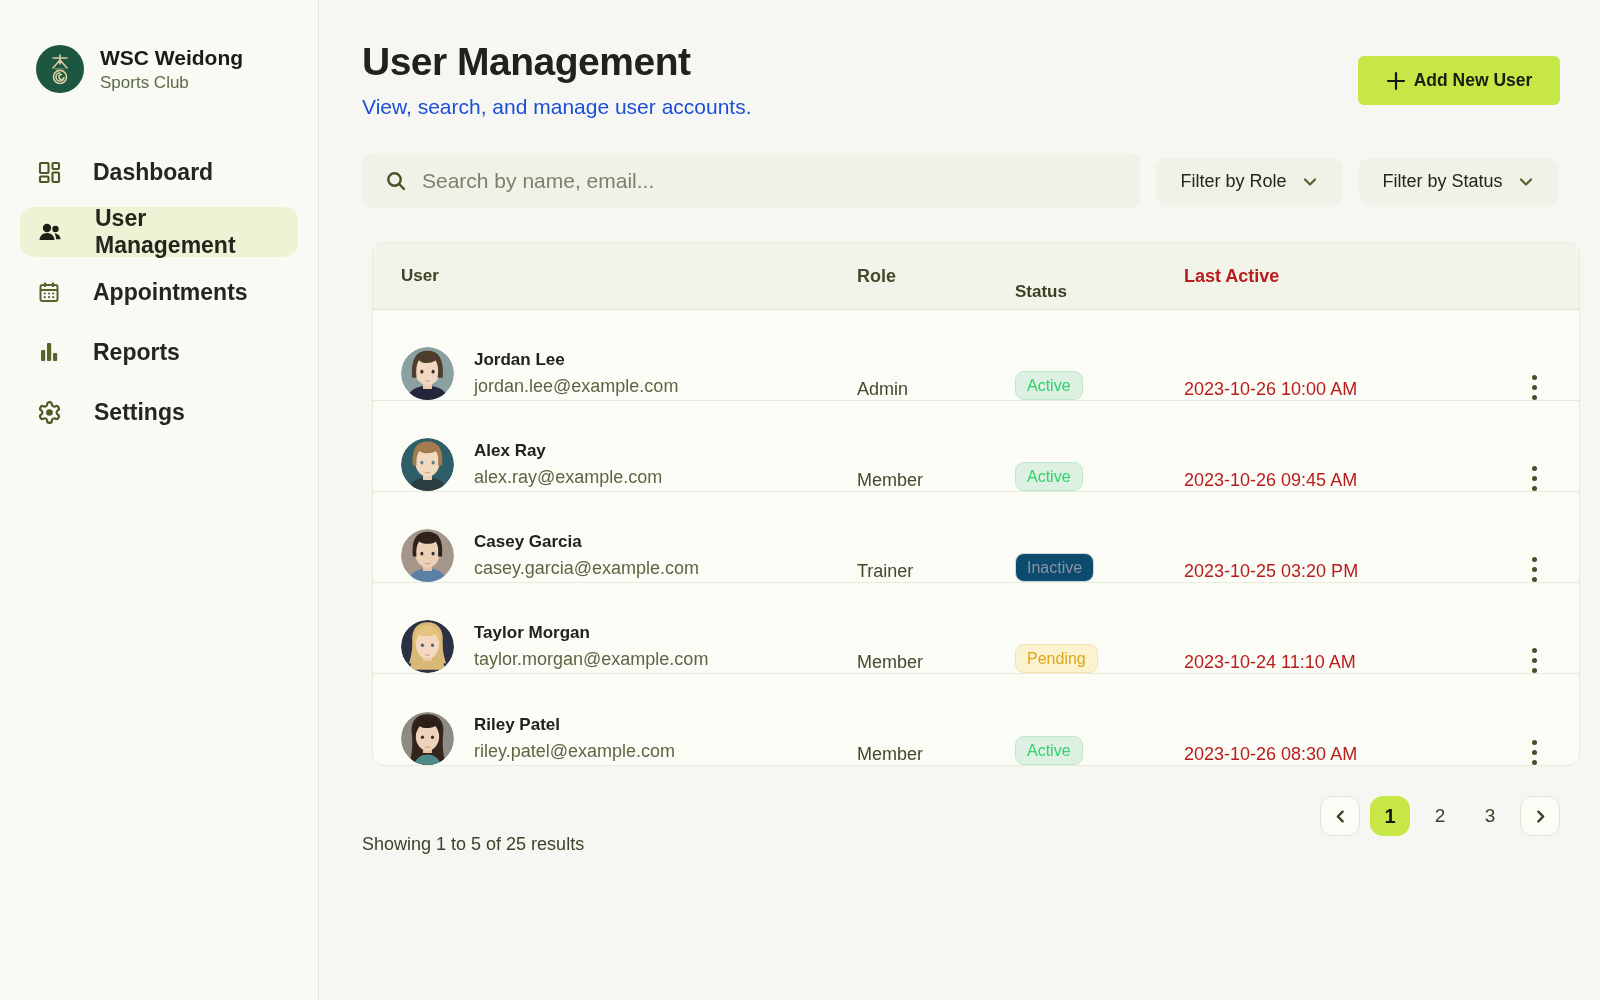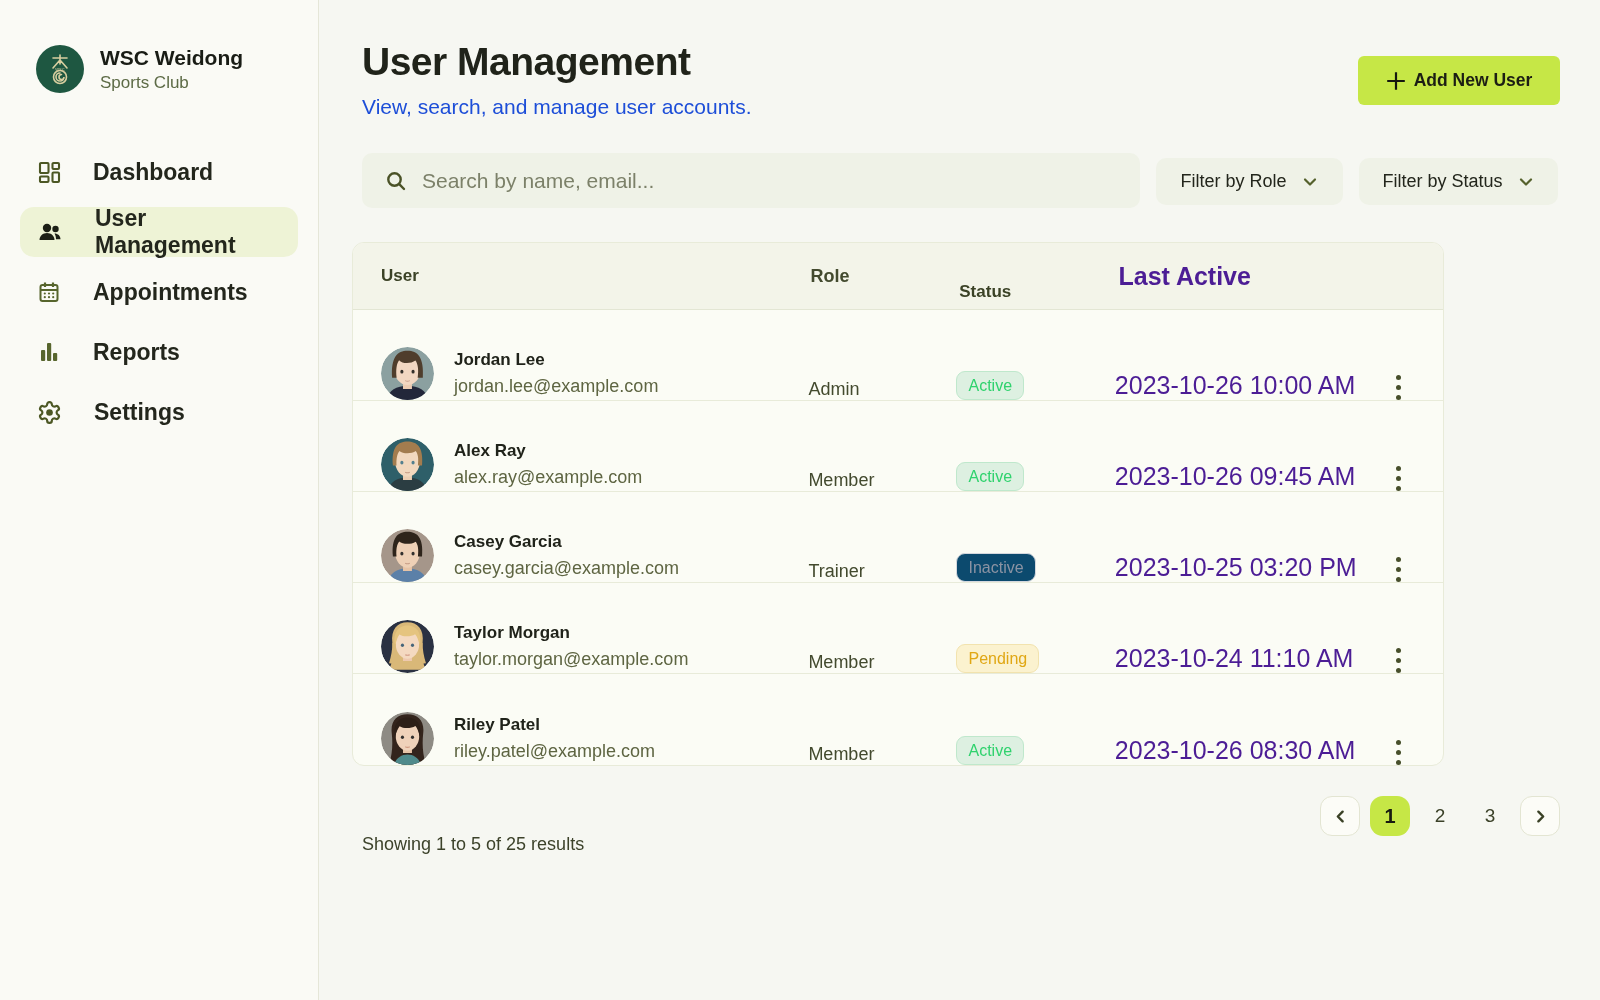--- a/index.html
+++ b/index.html
@@ -17,28 +17,28 @@
 .page-head { position:absolute; left:42px; top:40px; }
 h1 { font-size:39px; line-height:44px; font-weight:bold; color:#20231a; letter-spacing:-0.5px; }
 .subtitle { font-size:21px; color:#1d4ed8; margin-top:11px; }
 .add-btn { position:absolute; left:1038px; top:56px; width:202px; height:49px; background:#c6e746; border-radius:6px; display:flex; align-items:center; justify-content:center; gap:8px; font-size:17.5px; font-weight:bold; color:#1c1e14; }
 .search-row { position:absolute; left:42px; top:153px; width:1196px; height:56px; }
 .search-box { position:absolute; left:0; top:0; width:778px; height:55px; background:#eff2e7; border-radius:10px; display:flex; align-items:center; padding-left:22px; gap:14px; }
 .search-box span { color:#7c8169; font-size:21px; }
 .filter { position:absolute; top:5px; height:47px; background:#eff2e7; border-radius:10px; display:flex; align-items:center; justify-content:center; gap:14px; font-size:18px; color:#23261c; }
 .filter.role { left:794px; width:187px; }
 .filter.status { left:997px; width:199px; }
-.table-card { position:absolute; left:32px; top:242px; width:1092px; background:#fbfcf5; border:1px solid #e8ebd9; border-radius:12px; overflow:hidden; }
+.table-card { position:absolute; left:52px; top:242px; width:1208px; background:#fbfcf5; border:1px solid #e8ebd9; border-radius:12px; overflow:hidden; }
 .thead { display:flex; align-items:center; height:67px; background:#f3f4e9; border-bottom:1px solid #e3e6d4; font-size:17px; font-weight:600; color:#3b4226; }
 .row { display:flex; align-items:flex-end; height:91px; border-bottom:1px solid #e8ebd9; }
 .row:last-child { border-bottom:none; }
 .c-user { width:484px; padding-left:28px; display:flex; align-items:center; }
 .c-role { width:158px; font-size:18px; color:#434a2e; }
 .c-status { width:169px;margin-top:32px; }
-.c-date { width:300px; font-size:25px; color:#4c1d95; }
+.c-date { width:300px; font-size:18px; color:#b91c1c; }
 .c-dots { flex:1; display:flex; justify-content:flex-end; padding-right:42px; }
 .avatar { width:53px; height:53px; border-radius:50%; overflow:hidden; flex:0 0 auto; }
 .uinfo { margin-left:20px; }
 .uname { font-size:17px; font-weight:600; color:#20231a; line-height:20px; }
 .uemail { font-size:18px; color:#5e6542; margin-top:5px; line-height:22px; }
 .badge { display:inline-block; font-size:16px; line-height:19px; font-weight:500; padding:4px 11px; border-radius:9px; }
 .badge.active { background:#ddf0e1; border:1px solid #bfe8cc; color:#2fd26d; }
 .badge.inactive { background:#0c4a6e; border:1px solid #d4d8de; color:#8b93a3; }
 .badge.pending { background:#fbf2cf; border:1px solid #f2e3ae; color:#e0a714; }
 .dots { display:flex; flex-direction:column; gap:5px; align-items:center; }

